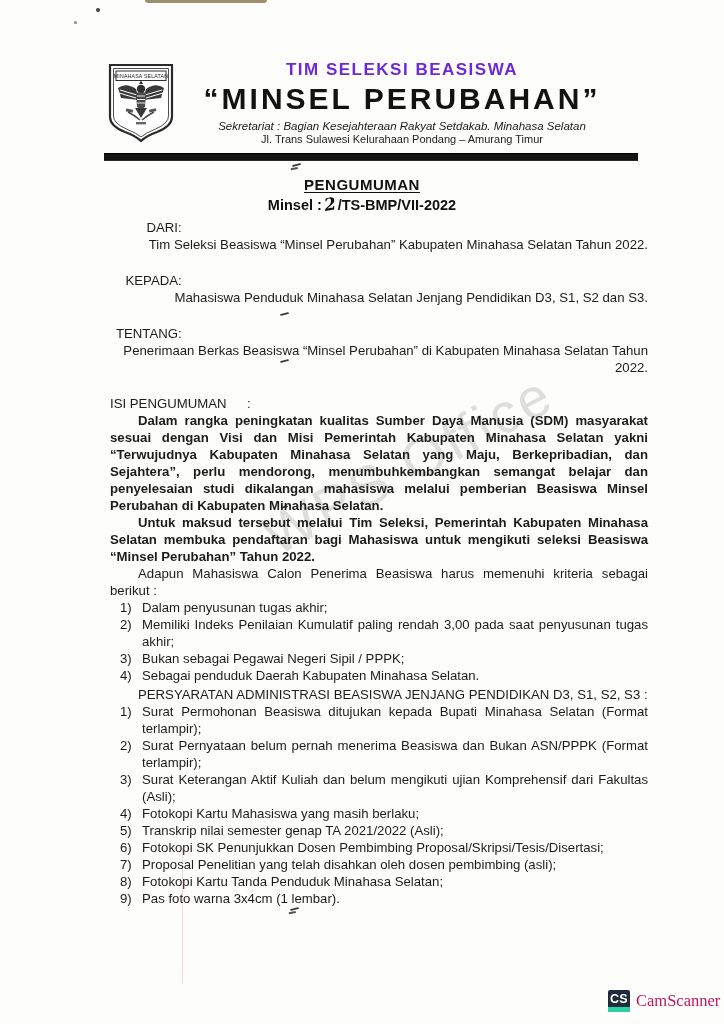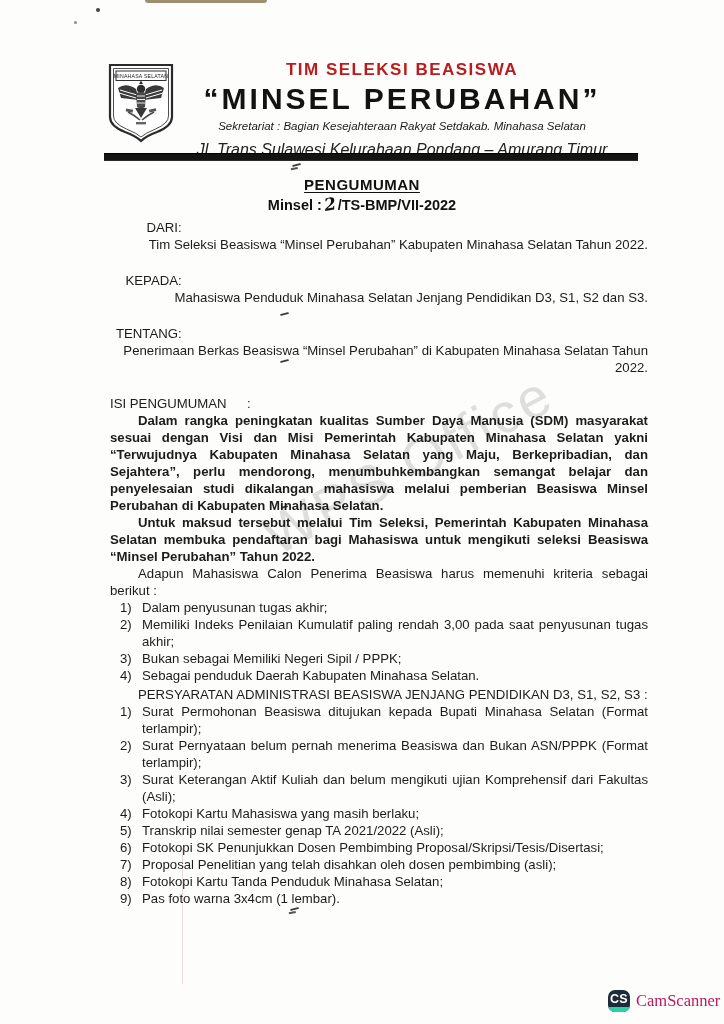--- a/index.html
+++ b/index.html
@@ -52,27 +52,27 @@
     font-size: 56px; font-weight: 400; letter-spacing: 3px;
     color: rgba(178, 178, 178, 0.42);
     transform: rotate(-28deg);
     pointer-events: none; white-space: nowrap;
   }
 
   
   .letterhead { position: absolute; left: 0; top: 60px; width: 724px; }
   .crest { position: absolute; left: 106px; top: 2px; width: 70px; height: 82px; }
   .head-text { position: absolute; left: 176px; top: 0; width: 452px; text-align: center; }
-  .org-line1 { font-size: 17px; font-weight: 700; letter-spacing: 1.5px; color: #b91c1c; }
+  .org-line1 { font-size: 17px; font-weight: 700; letter-spacing: 1.5px; color: #6d28d9; }
   .org-line2 {
     font-size: 30px; font-weight: 700; letter-spacing: 3px; color: #121212;
     margin-top: 2px; white-space: nowrap;
   }
   .sec-line { font-size: 11.5px; font-weight: 400; font-style: italic; margin-top: 4px; color: #1a1a1a; }
-  .addr-line { font-size: 16px; font-style: italic; margin-top: 9px; color: #222; }
+  .addr-line { font-size: 11px; margin-top: 1px; color: #222; }
   .head-rule {
     position: absolute; left: 104px; top: 93px; width: 534px; height: 6px;
     background: #141414;
     border-top: 1px solid #000; border-bottom: 1px solid #2a2a2a;
   }
 
   
   .doc-title { position: absolute; left: 0; top: 176px; width: 724px; text-align: center; }
   .title-main {
     font-size: 15px; font-weight: 700; letter-spacing: .5px;
@@ -104,21 +104,21 @@
   ol.doc-list .txt { flex: 1; text-align: justify; }
 
   .req-heading { text-indent: 28px; margin: 2px 0 0 0; }
 
   
   .camscanner {
     position: absolute; left: 608px; top: 989px; width: 112px; height: 24px;
     display: flex; align-items: center;
   }
   .cs-box {
-    position: relative; width: 22px; height: 22px; border-radius: 7px;
+    position: relative; width: 22px; height: 22px; border-radius: 2px;
     background: #1d2b3a; overflow: hidden; flex: none;
   }
   .cs-box .cs-teal {
     position: absolute; left: 0; bottom: 0; width: 100%; height: 5px; background: #2bd3a4;
   }
   .cs-box .cs-text {
     position: absolute; left: 0; top: 0; width: 100%; height: 18px;
     color: #fff; font-weight: 700; font-size: 12.5px; text-align: center; line-height: 19px;
     letter-spacing: .3px;
   }
@@ -218,21 +218,21 @@
       <li>
         <span class="num">1)</span>
         <span class="txt">Dalam penyusunan tugas akhir;</span>
       </li>
       <li>
         <span class="num">2)</span>
         <span class="txt">Memiliki Indeks Penilaian Kumulatif paling rendah 3,00 pada saat penyusunan tugas akhir;</span>
       </li>
       <li>
         <span class="num">3)</span>
-        <span class="txt">Bukan sebagai Memiliki Negeri Sipil / PPPK;</span>
+        <span class="txt">Bukan sebagai Pegawai Negeri Sipil / PPPK;</span>
       </li>
       <li>
         <span class="num">4)</span>
         <span class="txt">Sebagai penduduk Daerah Kabupaten Minahasa Selatan.</span>
       </li>
     </ol>
 
     <p class="req-heading">PERSYARATAN ADMINISTRASI BEASISWA JENJANG PENDIDIKAN D3, S1, S2, S3 :</p>
 
     <ol class="doc-list">

